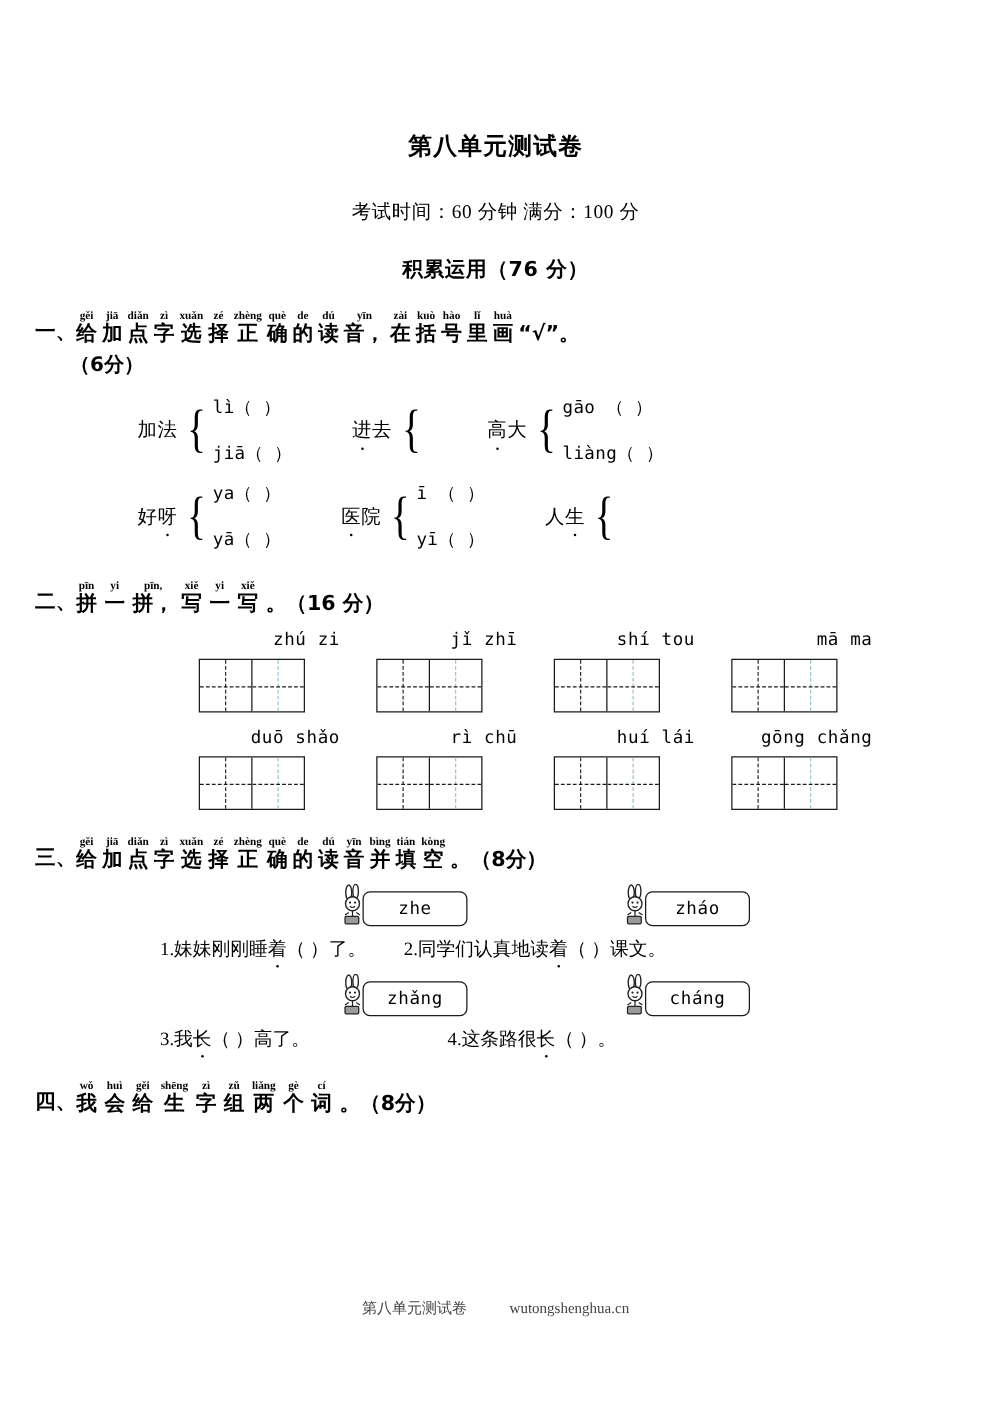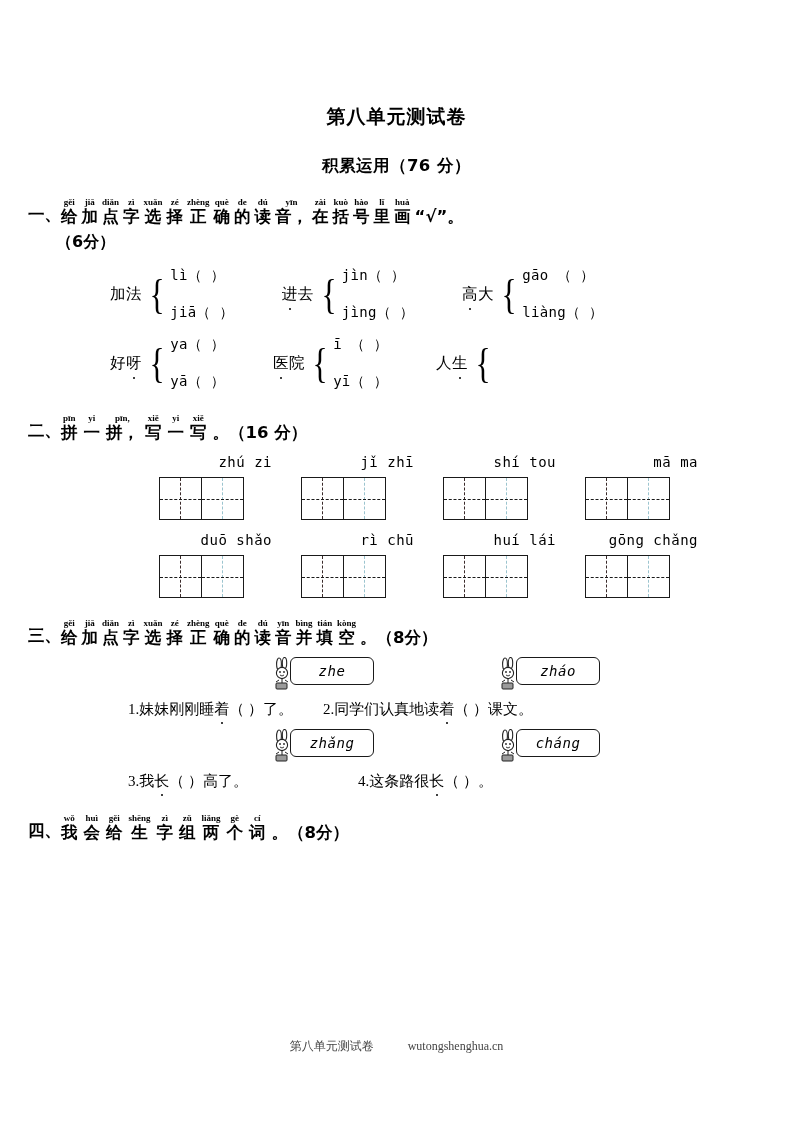--- a/index.html
+++ b/index.html
@@ -189,22 +189,22 @@
   }
 
   
   .bubble-row {
     display: flex;
     padding-left: 240px;
     margin-top: 10px;
   }
   .bunny-box {
     display: flex;
+    align-items: flex-end;
     position: relative;
-    font-style: italic;
   }
   .bunny {
     width: 26px;
     height: 34px;
     position: relative;
     z-index: 2;
     margin-right: -6px;
   }
   .bubble {
     border: 1.4px solid #1a1a1a;
@@ -243,43 +243,40 @@
     margin-left: 34px;
     font-family: "Liberation Serif", serif;
   }
 </style>
 </head>
 <body>
 
 <div class="page">
 
   <div class="doc-title">第八单元测试卷</div>
+  <div class="exam-info">考试时间：60 分钟 满分：100 分</div>
   <div class="section-title">积累运用（76 分）</div>
 
   <div class="q-head" style="margin-top:20px;">
     <span class="q-num">一、</span><span id="q1-ruby"><span class="ruby" style="margin-right: 4px;"><span class="py">gěi</span><span class="hz">给</span></span><span class="ruby" style="margin-right: 4px;"><span class="py">jiā</span><span class="hz">加</span></span><span class="ruby" style="margin-right: 4px;"><span class="py">diǎn</span><span class="hz">点</span></span><span class="ruby" style="margin-right: 4px;"><span class="py">zì</span><span class="hz">字</span></span><span class="ruby" style="margin-right: 4px;"><span class="py">xuǎn</span><span class="hz">选</span></span><span class="ruby" style="margin-right: 4px;"><span class="py">zé</span><span class="hz">择</span></span><span class="ruby" style="margin-right: 4px;"><span class="py">zhèng</span><span class="hz">正</span></span><span class="ruby" style="margin-right: 4px;"><span class="py">què</span><span class="hz">确</span></span><span class="ruby" style="margin-right: 4px;"><span class="py">de</span><span class="hz">的</span></span><span class="ruby" style="margin-right: 4px;"><span class="py">dú</span><span class="hz">读</span></span><span class="ruby" style="margin-right: 4px;"><span class="py">yīn</span><span class="hz">音，</span></span><span class="ruby" style="margin-right: 4px;"><span class="py">zài</span><span class="hz">在</span></span><span class="ruby" style="margin-right: 4px;"><span class="py">kuò</span><span class="hz">括</span></span><span class="ruby" style="margin-right: 4px;"><span class="py">hào</span><span class="hz">号</span></span><span class="ruby" style="margin-right: 4px;"><span class="py">lǐ</span><span class="hz">里</span></span><span class="ruby" style="margin-right: 4px;"><span class="py">huà</span><span class="hz">画</span></span></span><span class="plain-hz">“√”。</span>
   </div>
   <div class="q-sub">（6分）</div>
 
   <div class="q1-row" id="q1-row-1">
       <div class="choice-group" style="margin-right: 48px;">
         <span class="cg-word"><span>加</span><span>法</span></span>
         <span class="brace">{</span>
         <div class="cg-opts">
           <div class="opt">lì（      ）</div>
           <div class="opt">jiā（      ）</div>
         </div>
       </div>
       <div class="choice-group" style="margin-right: 48px;">
         <span class="cg-word"><span class="dotted">进</span><span>去</span></span>
         <span class="brace">{</span>
-        <div class="cg-opts">
-          <div class="opt">jìn（      ）</div>
-          <div class="opt">jìng（      ）</div>
-        </div>
       </div>
       <div class="choice-group" style="margin-right: 0px;">
         <span class="cg-word"><span class="dotted">高</span><span>大</span></span>
         <span class="brace">{</span>
         <div class="cg-opts">
           <div class="opt">gāo   （      ）</div>
           <div class="opt">liàng（      ）</div>
         </div>
       </div>
     </div>

